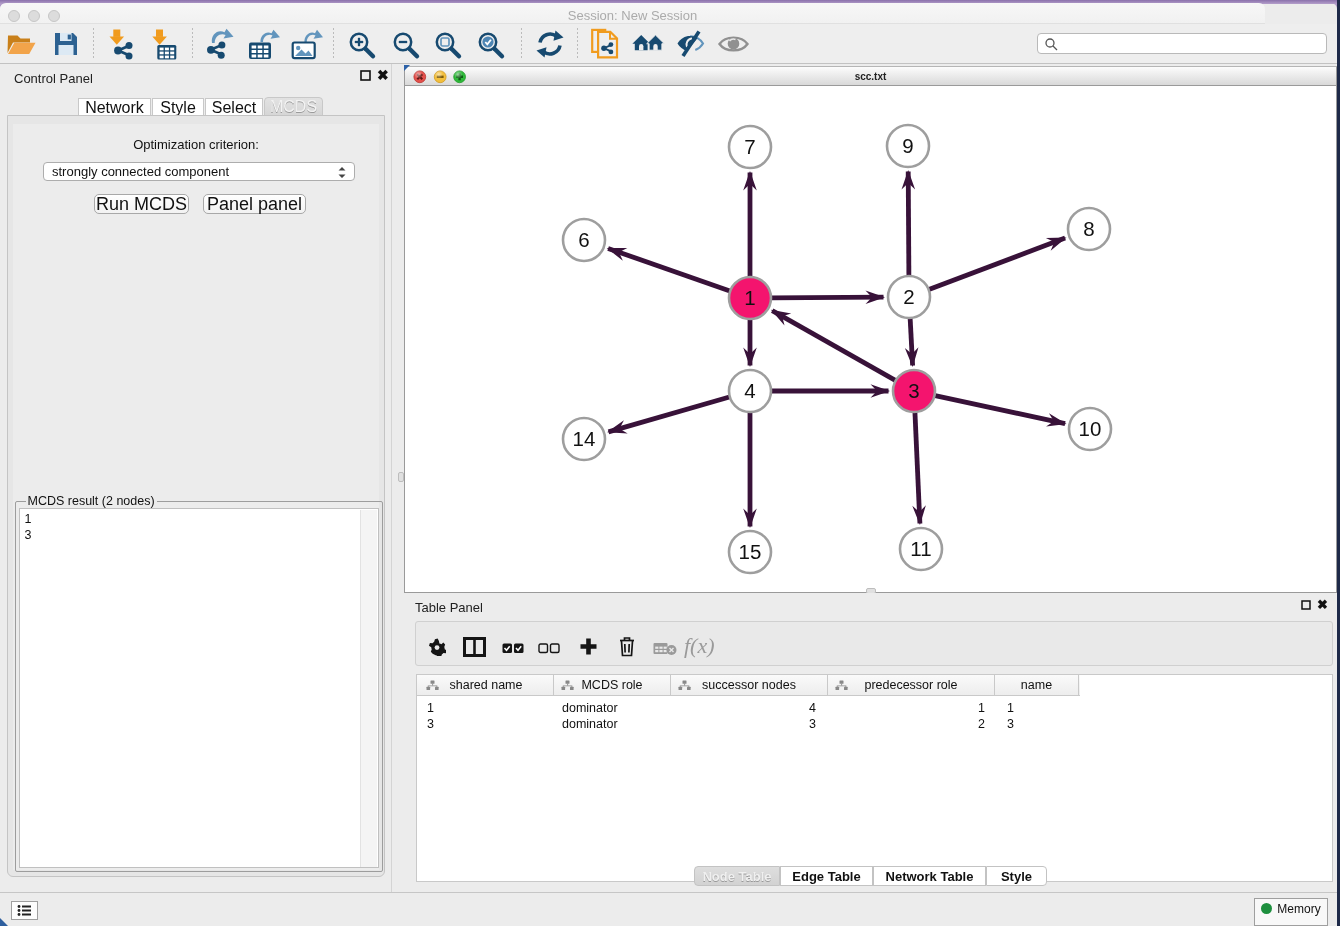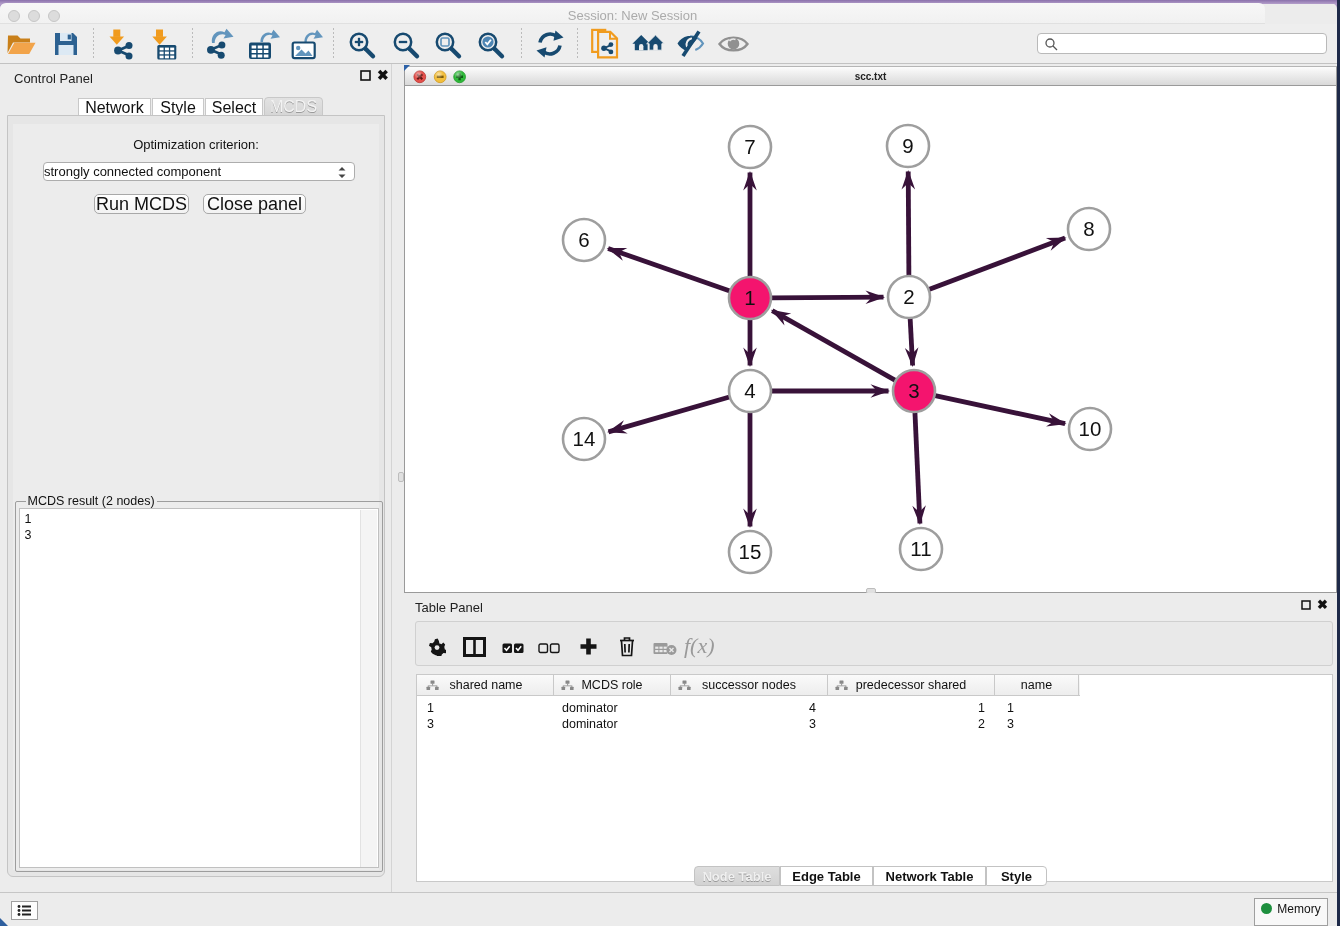--- a/index.html
+++ b/index.html
@@ -18,21 +18,21 @@
 #searchbox svg{position:absolute;left:6px;top:3px}
 
 #cpanel{position:absolute;left:0;top:64px;width:392px;height:828px;background:#ececec;border-right:1px solid #d4d4d4}
 #cphead{position:absolute;left:14px;top:7px;font-size:13px;color:#222}
 .winbtn{position:absolute;top:72px;font-size:12px;color:#111}
 .cptab{position:absolute;top:0;height:18px;background:#fff;border:1px solid #c8c8c8;text-align:center;line-height:17px;color:#111}
 .cptabsel{background:linear-gradient(#e2e2e2,#d6d6d6);color:#f3f3f3;text-shadow:0 1px 0 #9a9a9a;border-radius:4px 4px 0 0}
 #cpbody{position:absolute;left:7px;top:51px;width:378px;height:762px;background:#e6e6e6;border:1px solid #c4c4c4;border-radius:0 0 6px 6px}
 #cpinner{position:absolute;left:5px;top:8px;width:366px;height:746px;background:#ececec}
 #optlabel{position:absolute;left:0;top:13px;width:100%;text-align:center;font-size:13px;color:#111}
-#optsel{position:absolute;left:30px;top:38px;width:312px;height:19px;background:#fff;border:1px solid #adadad;border-radius:4px;font-size:13px;color:#111;line-height:17px;}
+#optsel{position:absolute;left:30px;top:38px;width:312px;height:19px;background:#fff;border:1px solid #adadad;border-radius:4px;font-size:13px;color:#111;line-height:17px;padding-left:8px}
 .btn{position:absolute;height:20px;background:linear-gradient(#ffffff,#f2f2f2);border:1px solid #a8a8a8;border-radius:5px;font-size:18px;color:#111;text-align:center;line-height:18px}
 #fieldset{position:absolute;left:1.5px;top:377px;width:368px;height:371px;border:1px solid #9d9d9d;border-radius:2px}
 #fslegend{position:absolute;left:10px;top:-8px;background:#ececec;font-size:12.5px;color:#111;padding:0 2px}
 #fstext{position:absolute;left:3px;top:6px;right:3px;bottom:3px;background:#fff;border:1px solid #c0c0c0;font-size:12.5px;color:#111;line-height:16px;padding:2px 0 0 5px}
 #fsscroll{position:absolute;right:1px;top:1px;width:17px;height:357px;background:#f4f4f4;border-left:1px solid #e2e2e2}
 
 #netframe{position:absolute;left:404px;top:66px;width:933px;height:527px;background:#fff;border:1px solid #9a9a9a;border-top:1px solid #b5b5b5}
 #nettitle{position:absolute;left:0;top:0;width:100%;height:19px;background:linear-gradient(#fcfcfc,#d9d9d9);border-bottom:1px solid #9a9a9a}
 #nettitle .t{position:absolute;width:100%;text-align:center;font-size:10px;font-weight:bold;color:#222;line-height:19px}
 #netcanvas{position:absolute;left:0;top:20px;width:931px;height:505px;background:#fff;overflow:hidden}
@@ -235,21 +235,21 @@
   <div class="cptab cptabsel" style="left:264px;top:33px;width:59px;height:19px">MCDS</div>
   <div id="cpbody">
     <div id="cpinner">
       <div id="optlabel">Optimization criterion:</div>
       <div id="optsel">strongly connected component
         <svg style="position:absolute;right:7px;top:3px" width="10" height="13" viewBox="0 0 10 13">
             <path d="M1.5 4.5 L5 1 L8.5 4.5 Z M1.5 8.5 L5 12 L8.5 8.5 Z" fill="#444"></path>
           </svg>
       </div>
       <div class="btn" style="left:81px;top:70px;width:95px">Run MCDS</div>
-      <div class="btn" style="left:190px;top:70px;width:103px">Close panel</div>
+      <div class="btn" style="left:190px;top:70px;width:103px">Panel panel</div>
       <div id="fieldset">
         <div id="fslegend">MCDS result (2 nodes)</div>
         <div id="fstext">1<br>3<div id="fsscroll"></div></div>
       </div>
     </div>
   </div>
 </div>
 <div class="grip" style="left:398px;top:472px;width:6px;height:10px"></div>
 <svg style="position:absolute;left:404px;top:65px;z-index:5" width="6" height="6">
     <path d="M0 0 L6 0 L0 6 Z" fill="#2d62a8"></path>
@@ -417,21 +417,21 @@
             <rect x="4.5" y="0.5" width="4" height="3.2" rx="0.5"></rect>
             <rect x="0.5" y="6.8" width="3.6" height="3.2" rx="0.5"></rect>
             <rect x="9" y="6.8" width="3.6" height="3.2" rx="0.5"></rect>
             <path d="M6.2 3.5 h0.9 v2 h-0.9 z"></path>
             <path d="M1.8 6.8 v-1.3 h9.5 v1.3 h-1 v-0.5 h-7.5 v0.5 z"></path>
           </g>
         </svg>
         <div class="th" style="left:2px;width:135px">shared name</div>
         <div class="th" style="left:137px;width:117px">MCDS role</div>
         <div class="th" style="left:254px;width:157px">successor nodes</div>
-        <div class="th" style="left:411px;width:167px">predecessor shared</div>
+        <div class="th" style="left:411px;width:167px">predecessor role</div>
         <div class="th" style="left:578px;width:84px">name</div>
       </div>
     <div id="tbody">
         <div class="td" style="left:10px;top:25px">1</div>
         <div class="td" style="left:145px;top:25px">dominator</div>
         <div class="td" style="left:254px;top:25px;width:145px;text-align:right">4</div>
         <div class="td" style="left:411px;top:25px;width:157px;text-align:right">1</div>
         <div class="td" style="left:590px;top:25px">1</div>
         <div class="td" style="left:10px;top:41px">3</div>
         <div class="td" style="left:145px;top:41px">dominator</div>

